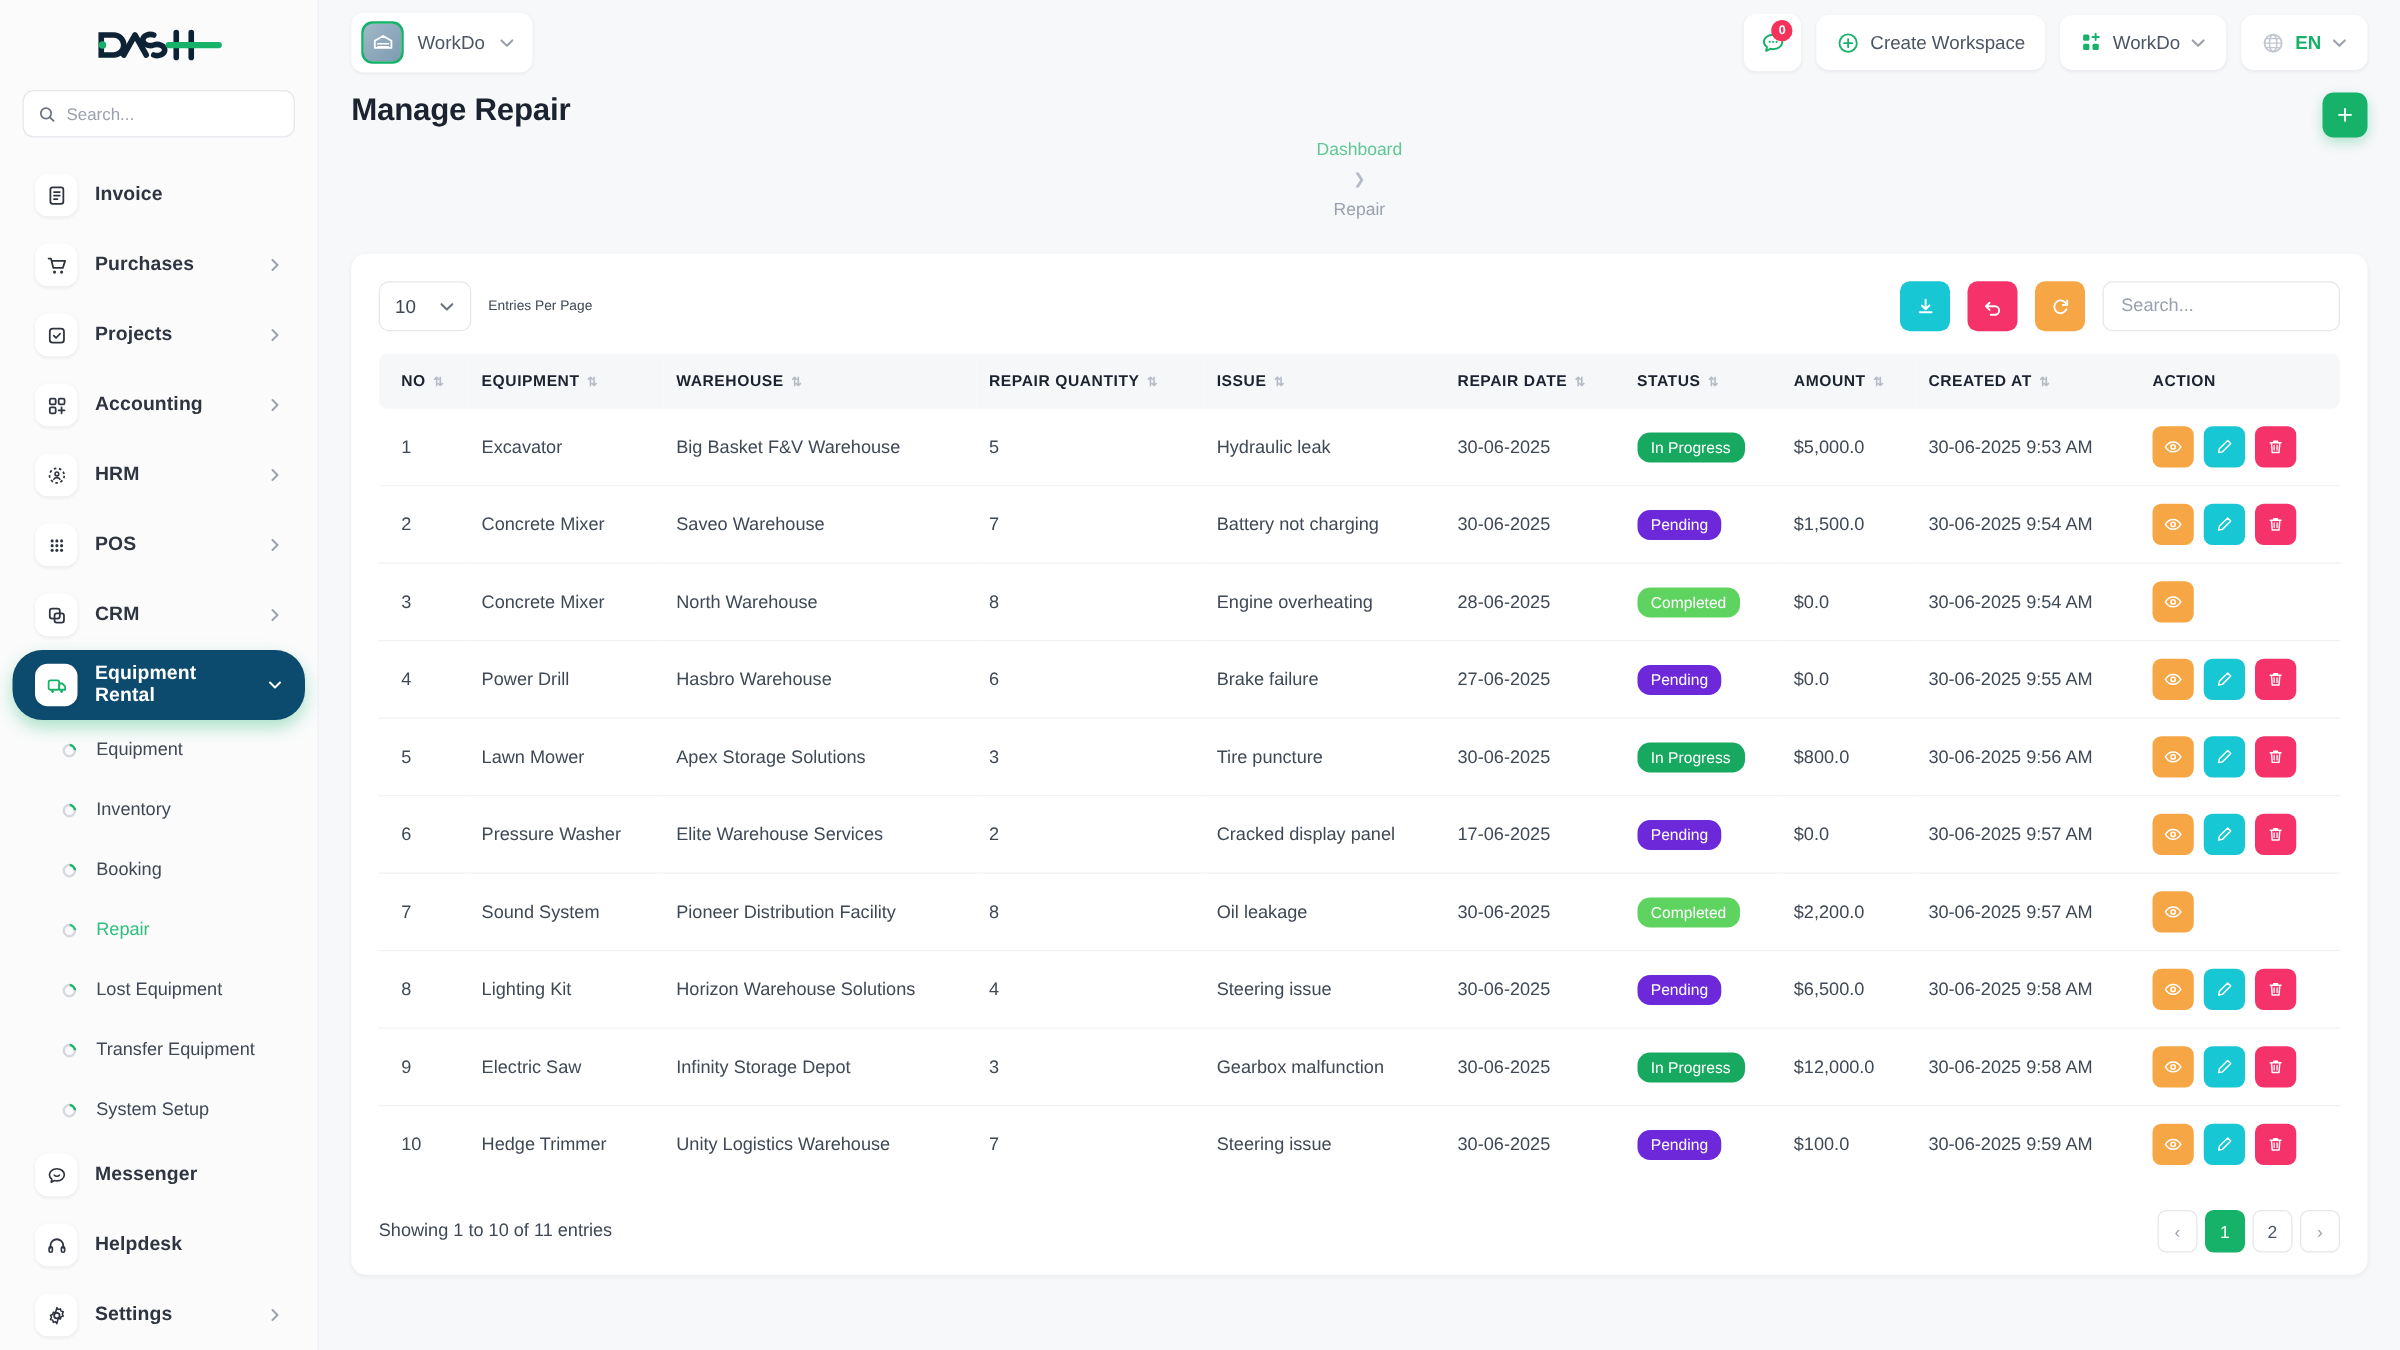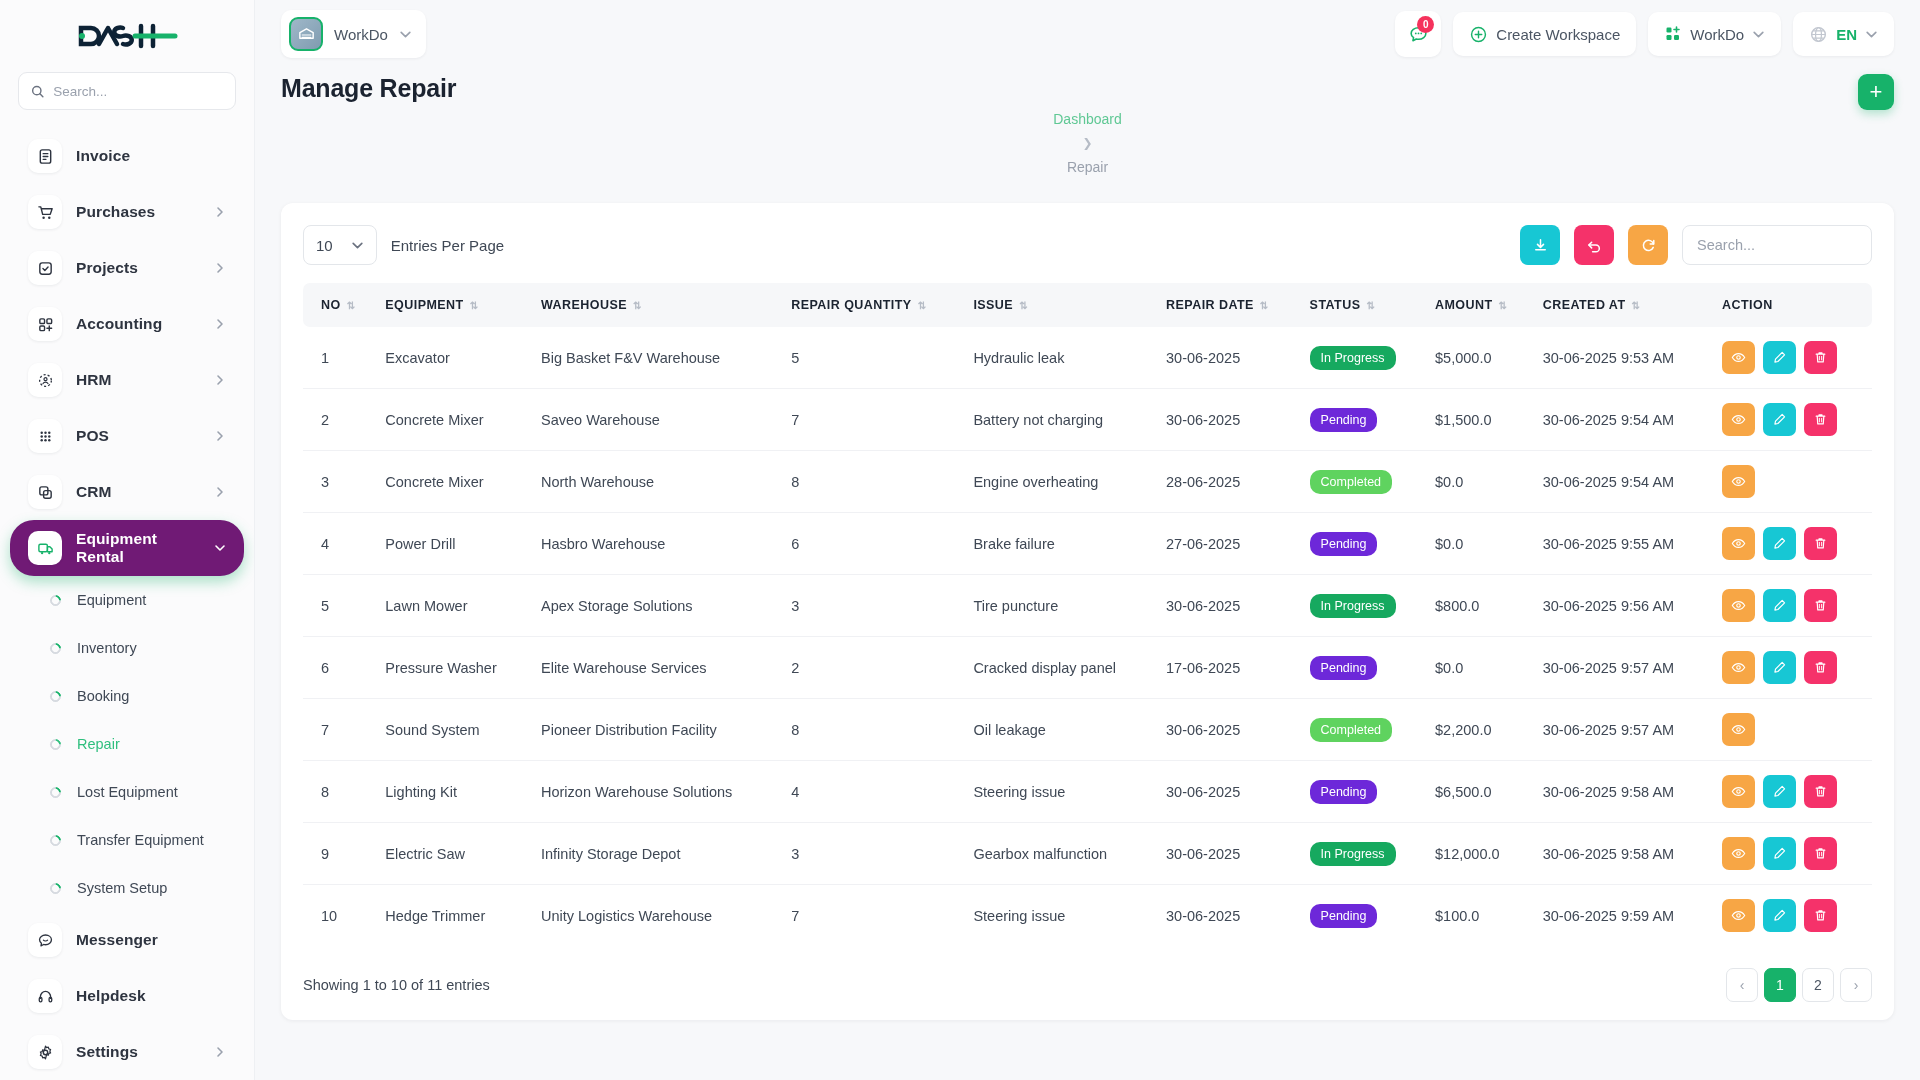--- a/index.html
+++ b/index.html
@@ -49,21 +49,21 @@
     background: #ffffff; box-shadow: 0 1px 3px rgba(16,24,40,.07);
     display: flex; align-items: center; justify-content: center;
     color: #2e3440;
   }
   .nav-label {
     font-size: 15.5px; color: #2e3440; font-weight: 600; flex: 1 1 auto;
     letter-spacing: .1px;
   }
   .chev { color: #9aa1ad; flex: 0 0 auto; display:flex; }
   .nav-item.active {
-    background: #701a75; box-shadow: 0 6px 14px rgba(23,178,106,.35); border-radius: 24px;
+    background: #0c4a6e; box-shadow: 0 6px 14px rgba(23,178,106,.35); border-radius: 24px;
   }
   .nav-item.active .nav-label { color: #fff; }
   .nav-item.active .chev { color: #fff; }
   .nav-item.active .nav-ico { background:#fff; color:#17b26a; }
 
   .sub-item {
     height: 48px; display: flex; align-items: center; gap: 16px;
     padding: 0 18px 0 50px; cursor: pointer;
   }
   .sub-dot {
@@ -131,21 +131,21 @@
   .card {
     margin: 28px 26px 0 26px; background:#fff; border-radius: 12px;
     box-shadow: 0 1px 4px rgba(16,24,40,.06); padding: 22px 22px 18px 22px;
   }
   .card-top { display:flex; align-items:center; gap:14px; margin-bottom: 18px; }
   .entries-sel {
     height: 40px; border:1px solid #e3e6ea; border-radius: 8px; background:#fff;
     display:flex;align-items:center; gap:18px; padding: 0 12px; cursor:pointer;
     font-size:15px; color:#3f4855;
   }
-  .entries-label { font-size: 15px; color:#3f4855; }
+  .entries-label { font-size: 11px; color:#3f4855; }
   .act-sq {
     width:40px;height:40px;border-radius:8px;display:flex;align-items:center;
     justify-content:center;color:#fff;cursor:pointer;
   }
   .tbl-search {
     width: 190px; height: 40px; border:1px solid #e3e6ea; border-radius:8px;
     padding: 0 14px; display:flex; align-items:center;
   }
   .tbl-search input {
     border:none;outline:none;background:transparent;width:100%;

